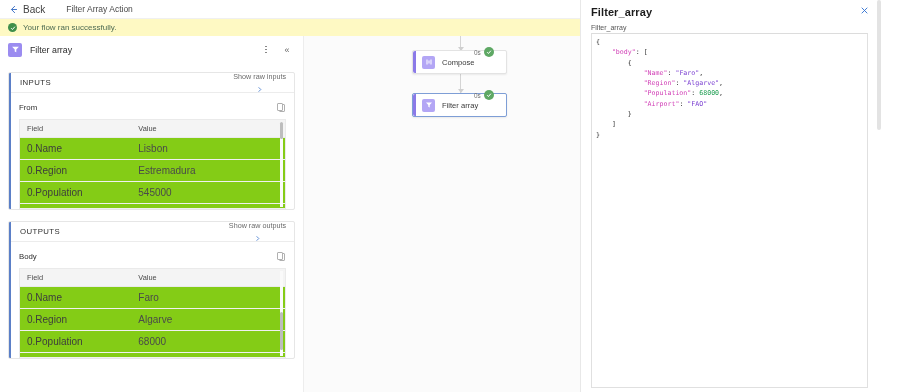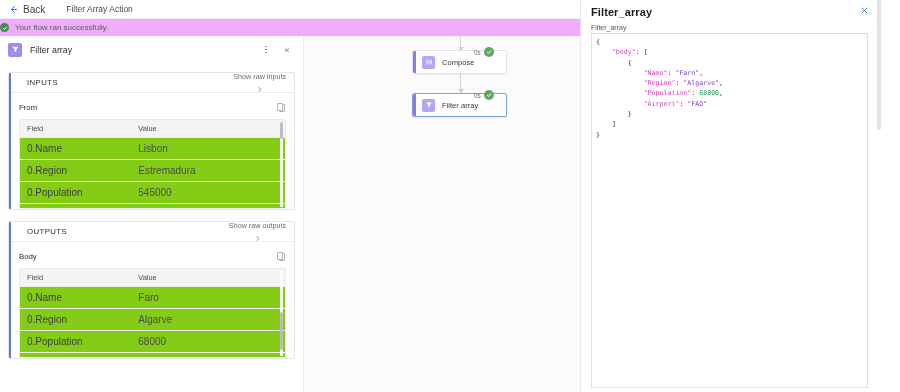--- a/index.html
+++ b/index.html
@@ -20,21 +20,22 @@
     border-bottom: 1px solid #f0f0f0;
   }
   .back-btn { display: flex; align-items: center; gap: 4px; cursor: pointer; }
   .back-arrow { width: 11px; height: 11px; color: #3b6fc4; display:block; }
   .back-label { font-size: 10px; color: #3f3f3f; }
   .crumb-title { font-size: 8.5px; color: #4a4a4a; margin-left: 14px; }
 
   
   .banner {
     position: absolute; left: 0; top: 19px; width: 598px; height: 17px;
-    background: #f0abfc; display: flex; align-items: center; gap: 6px;
+    background: #fef9c3; display: flex; align-items: center; gap: 6px;
+    padding-left: 8px;
   }
   .banner-icon { width: 9px; height: 9px; border-radius: 50%; background: #3f8f4b;
     display:flex; align-items:center; justify-content:center; flex:none; }
   .banner-icon svg { width: 6px; height: 6px; }
   .banner-text { font-size: 8px; color: #4d6b52; }
 
   
   .left-pane {
     position: absolute; left: 0; top: 36px; width: 303px; height: 356px;
     background: #fff; overflow: hidden;
@@ -64,21 +65,21 @@
     height: 2px; background: #6c9bd8; border-radius: 1px; }
 
   
   .section {
     margin: 9px 8px 0 8px; border: 1px solid #e6e6e6; border-radius: 2px;
     background: #fff; position: relative; overflow: hidden;
   }
   .section::before { content:""; position:absolute; left:0; top:0; bottom:0;
     width: 2px; background: #5b7fc7; }
   .sec-head { height: 20px; display:flex; align-items:center;
-    padding: 0 8px 0 18px; border-bottom: 1px solid #ececec; }
+    padding: 0 8px 0 11px; border-bottom: 1px solid #ececec; }
   .sec-title { font-size: 7.8px; letter-spacing: .4px; color: #2e2e2e; flex:1; }
   .sec-link { font-size: 7.2px; color: #6a6a6a; display:flex; align-items:center;
     gap: 5px; cursor:pointer;flex-direction:column; }
   .sec-link svg { width: 7px; height: 7px; color: #4a7fd0; }
 
   .sec-body { padding: 7px 8px 0 10px; }
   .sub-row { display:flex; align-items:center; height: 15px; }
   .sub-label { font-size: 7.8px; color: #2e2e2e; flex: 1; }
   .copy-ic { width: 10px; height: 11px; position: relative; cursor:pointer; }
   .copy-ic b, .copy-ic i {

